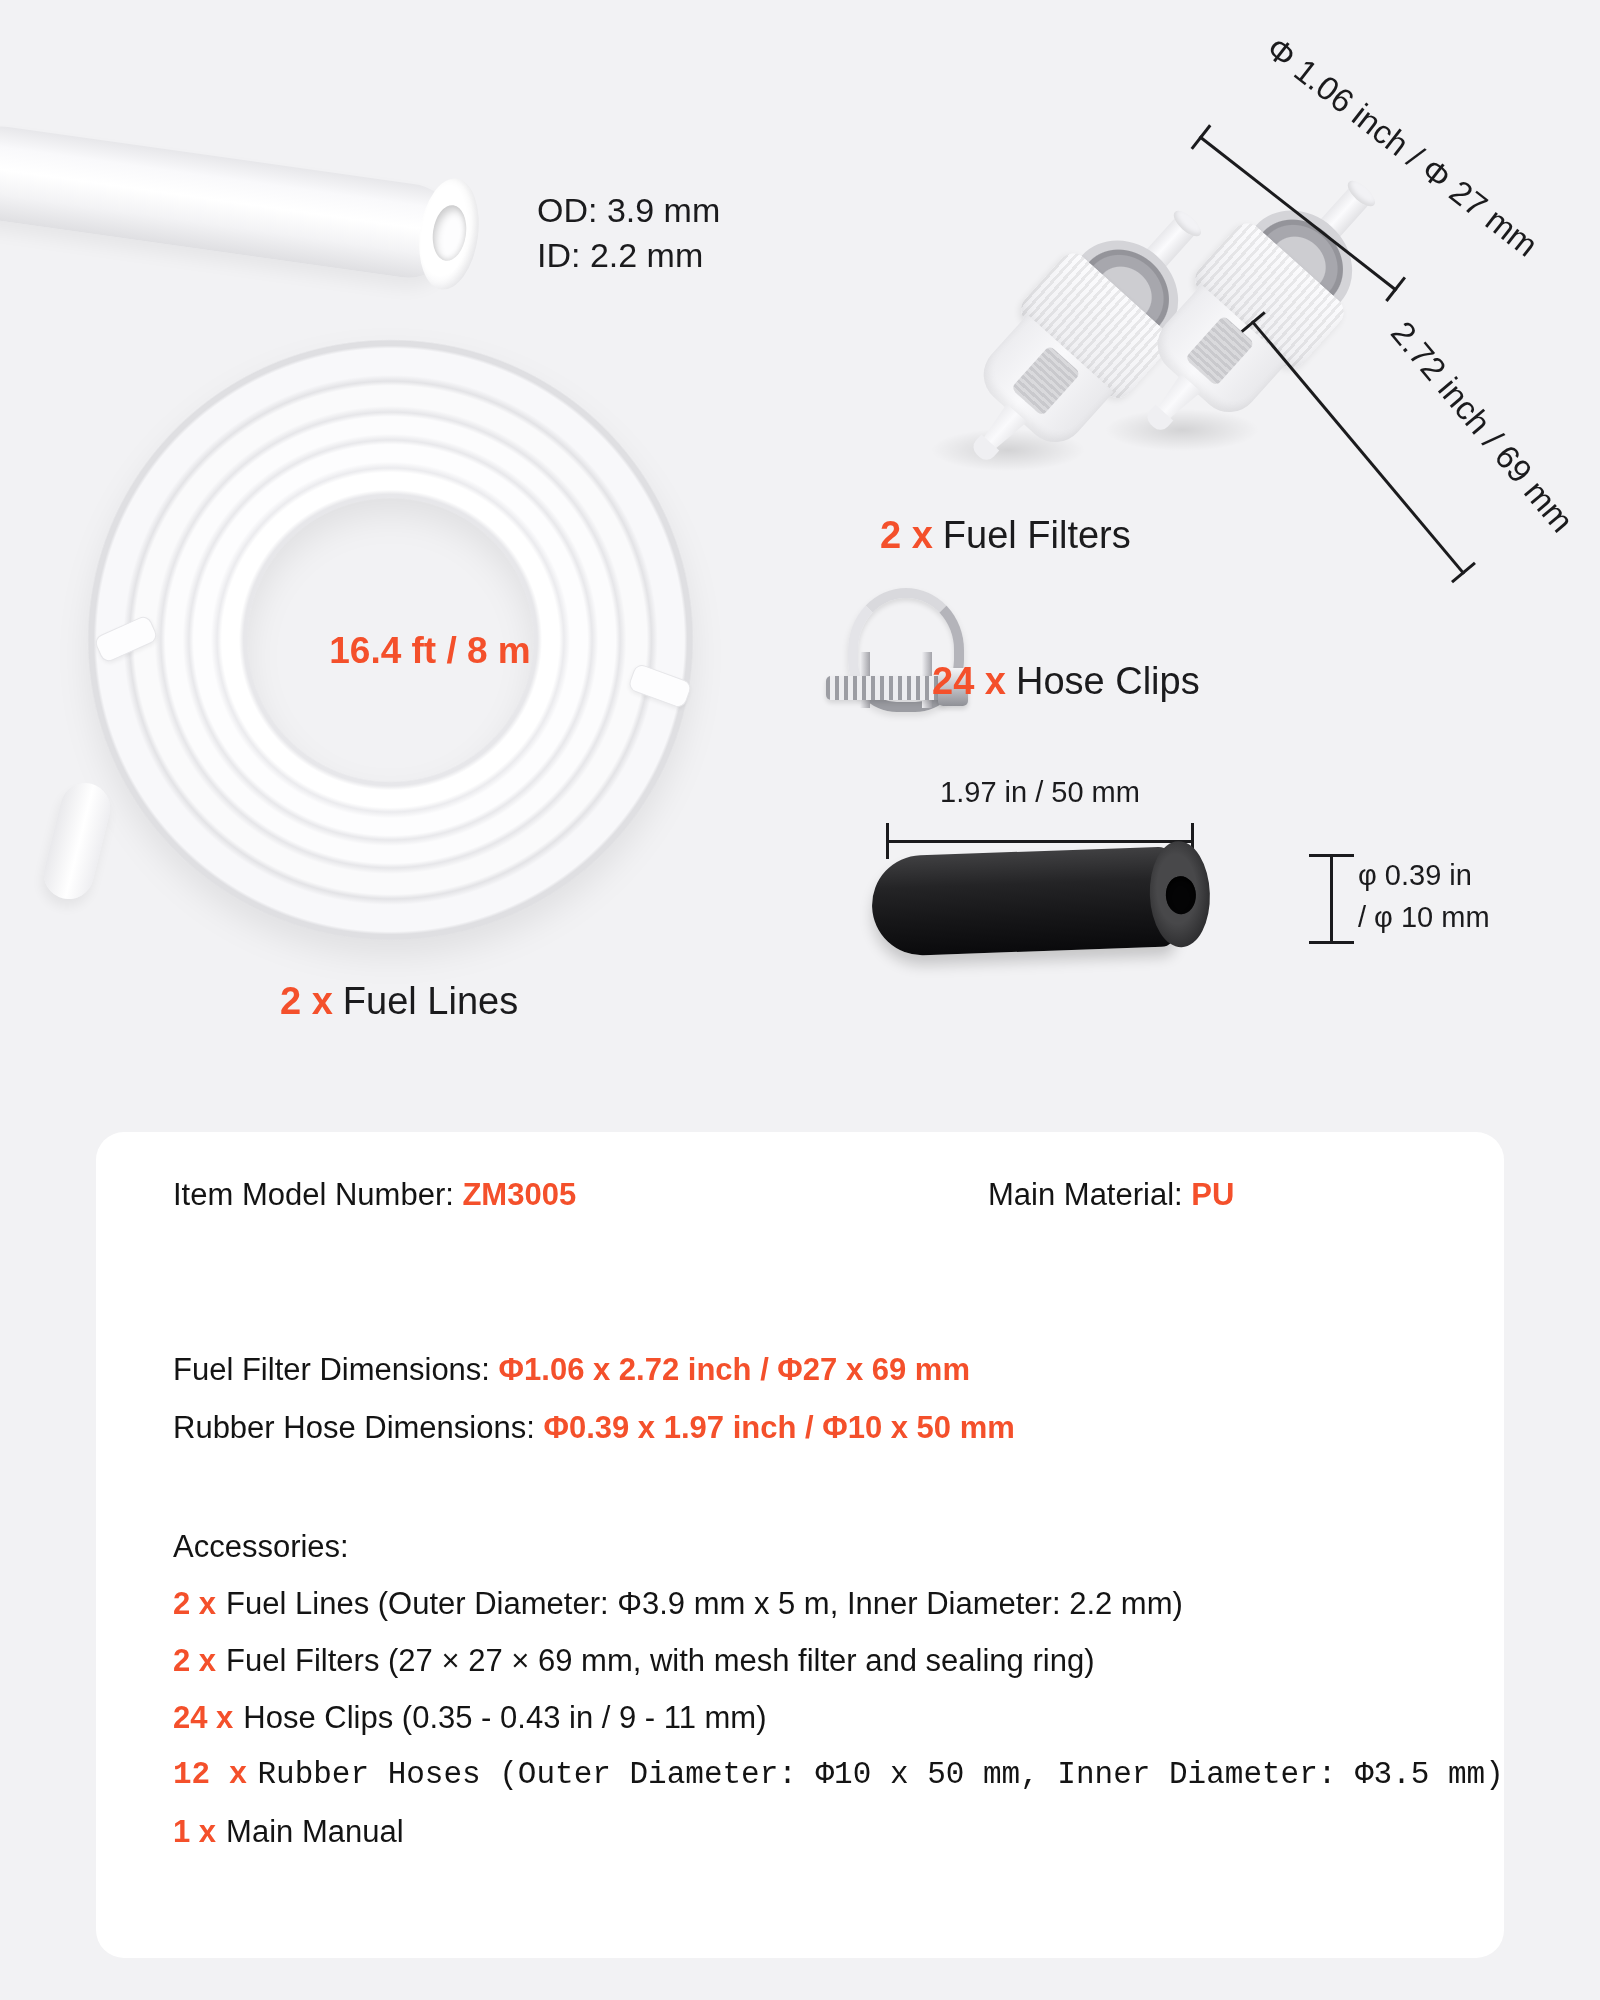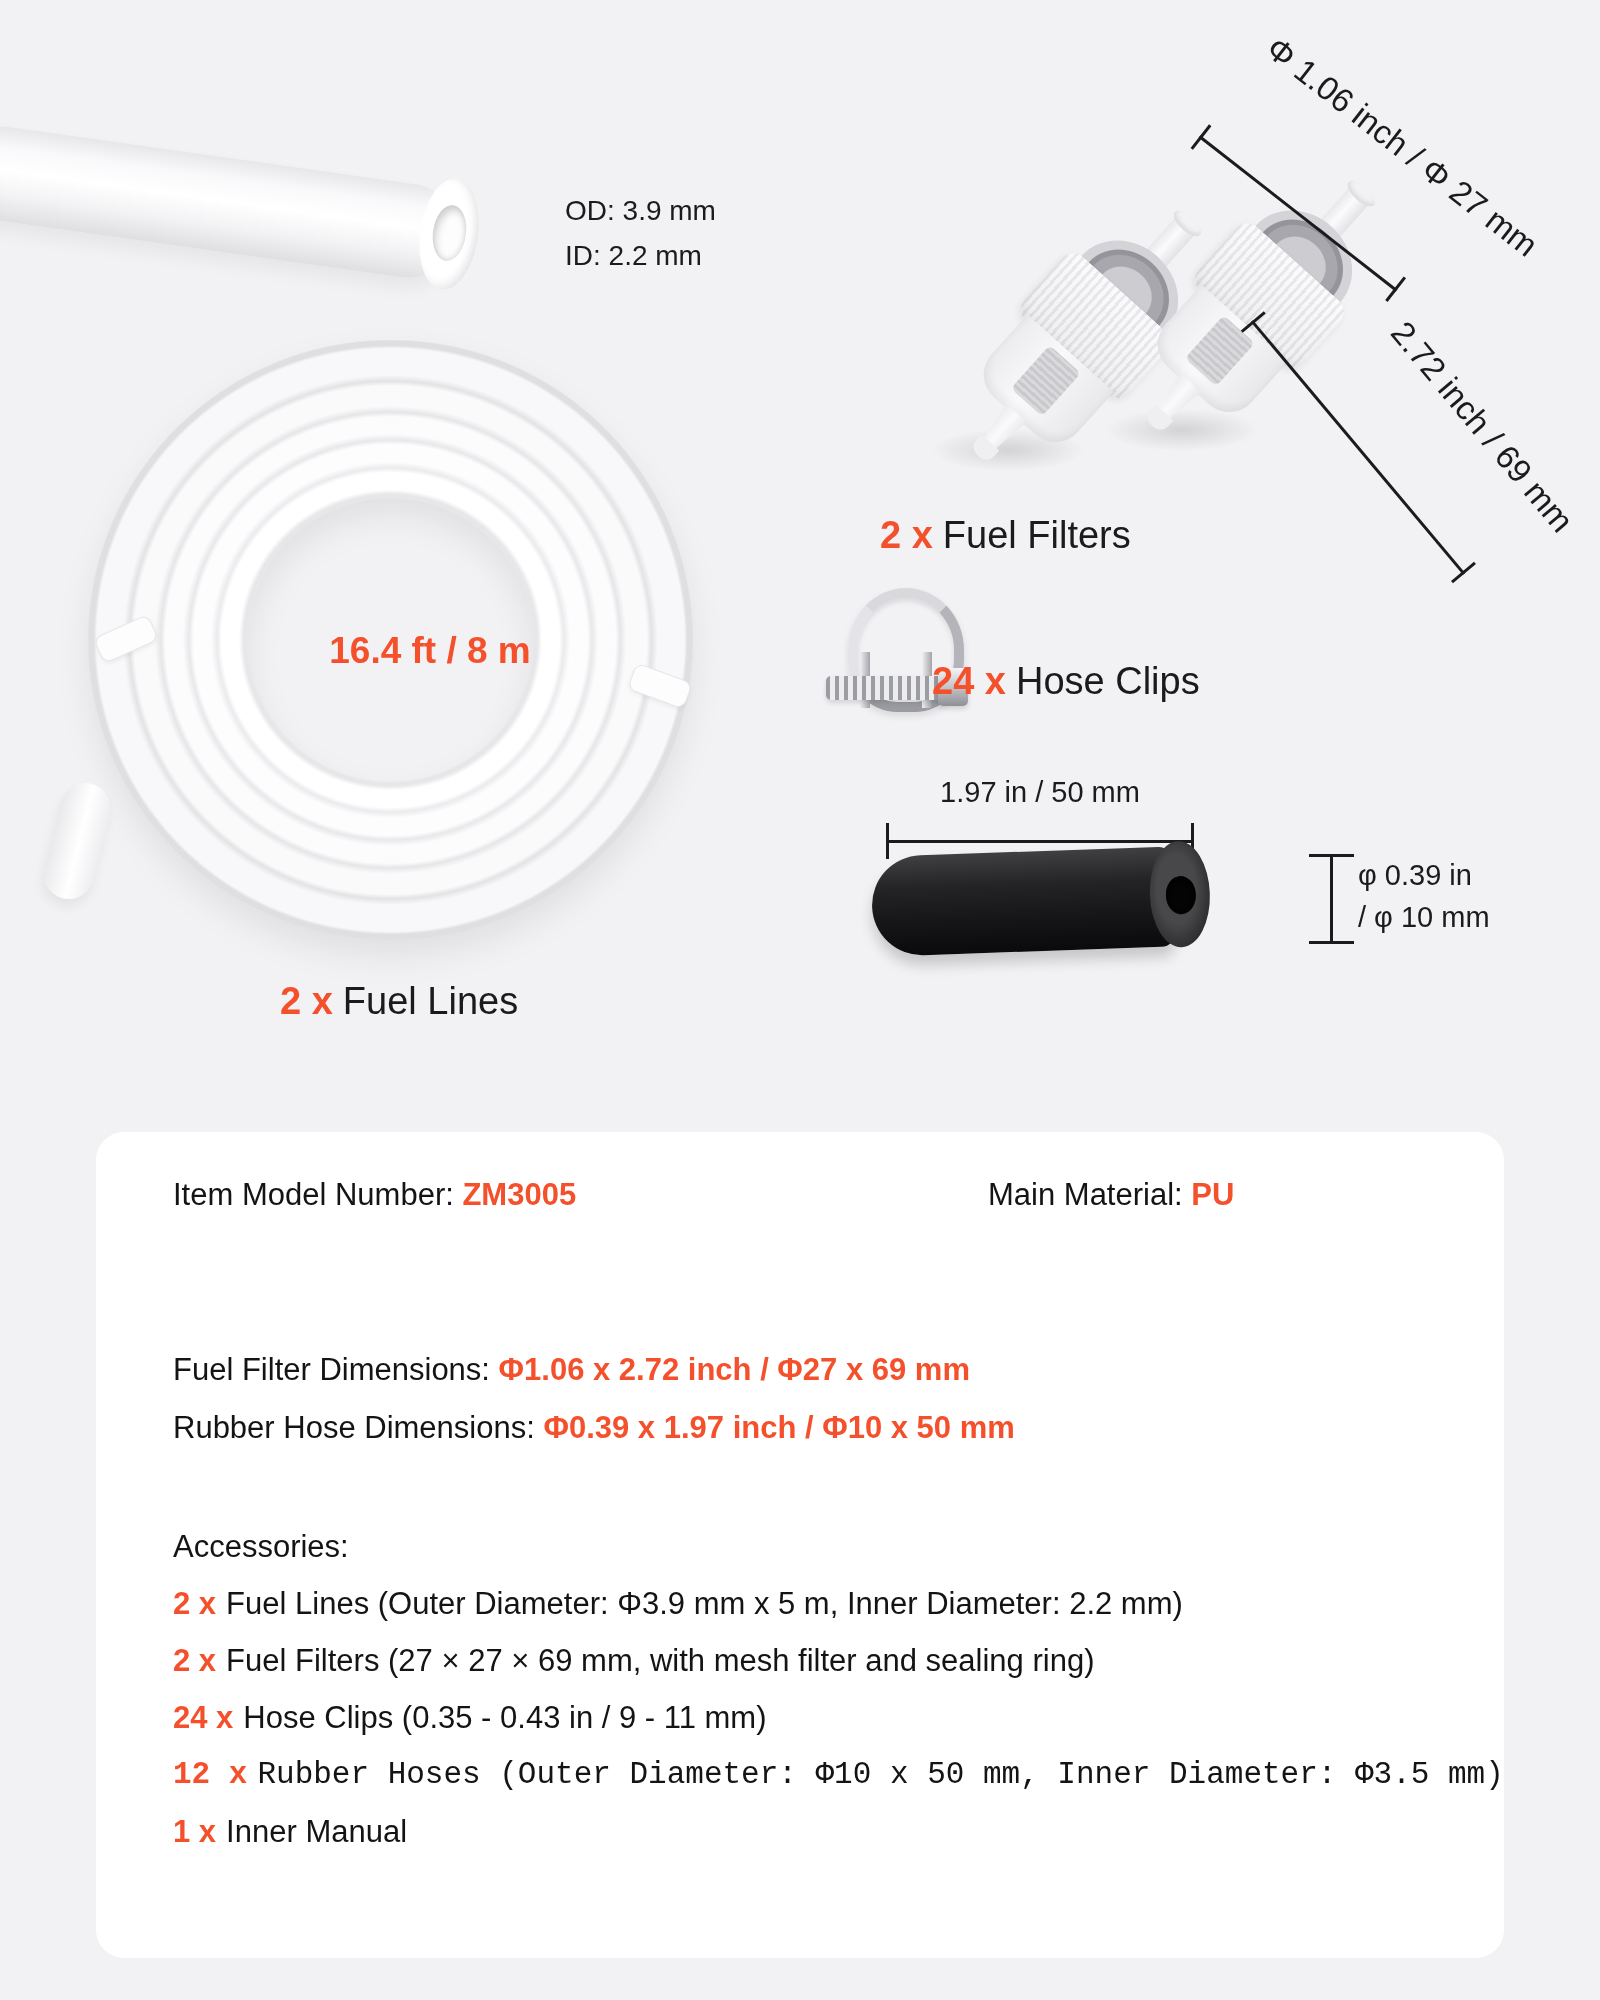--- a/index.html
+++ b/index.html
@@ -8,21 +8,21 @@
     position:relative;width:1600px;height:2000px;overflow:hidden;
     background:var(--bg,#f2f2f4);
     font-family:"Liberation Sans","DejaVu Sans",sans-serif;
     color:var(--ink,#161616);
   }
   .abs{position:absolute;}
   .nowrap{white-space:nowrap;}
   .center{text-align:center;}
 
   
-  .note{font-size:28px;line-height:45px;color:#1b1b1d;margin-left:28px;}
+  .note{font-size:34px;line-height:45px;color:#1b1b1d;}
   .dimtext{font-size:29px;color:#1b1b1d;}
   .biglabel{font-size:38px;color:#1b1b1d;}
   .biglabel .qty{color:var(--accent,#f4502b);font-weight:700;margin-right:10px;}
   .coil-len{font-size:37px;font-weight:700;color:var(--accent,#f4502b);}
 
   
   .dimline{height:3px;background:#1b1b1d;transform-origin:center;}
   .dimline .tick{position:absolute;width:3px;height:30px;top:-14px;background:#1b1b1d;}
   .dimline .t-l{left:0;}
   .dimline .t-r{right:0;}
@@ -294,17 +294,17 @@
     <div class="row" style="top:511px;">
       <span class="qty">2 x</span><span>Fuel Filters (27 × 27 × 69 mm, with mesh filter and sealing ring)</span>
     </div>
     <div class="row" style="top:568px;">
       <span class="qty">24 x</span><span>Hose Clips (0.35 - 0.43 in / 9 - 11 mm)</span>
     </div>
     <div class="row" style="top:625px;font-family:Liberation Mono, monospace;">
       <span class="qty">12 x</span><span>Rubber Hoses (Outer Diameter: Φ10 x 50 mm, Inner Diameter: Φ3.5 mm)</span>
     </div>
     <div class="row" style="top:682px;">
-      <span class="qty">1 x</span><span>Inner Manual</span>
+      <span class="qty">1 x</span><span>Main Manual</span>
     </div>
 
   </div>
 </div>
 
 </body></html>

